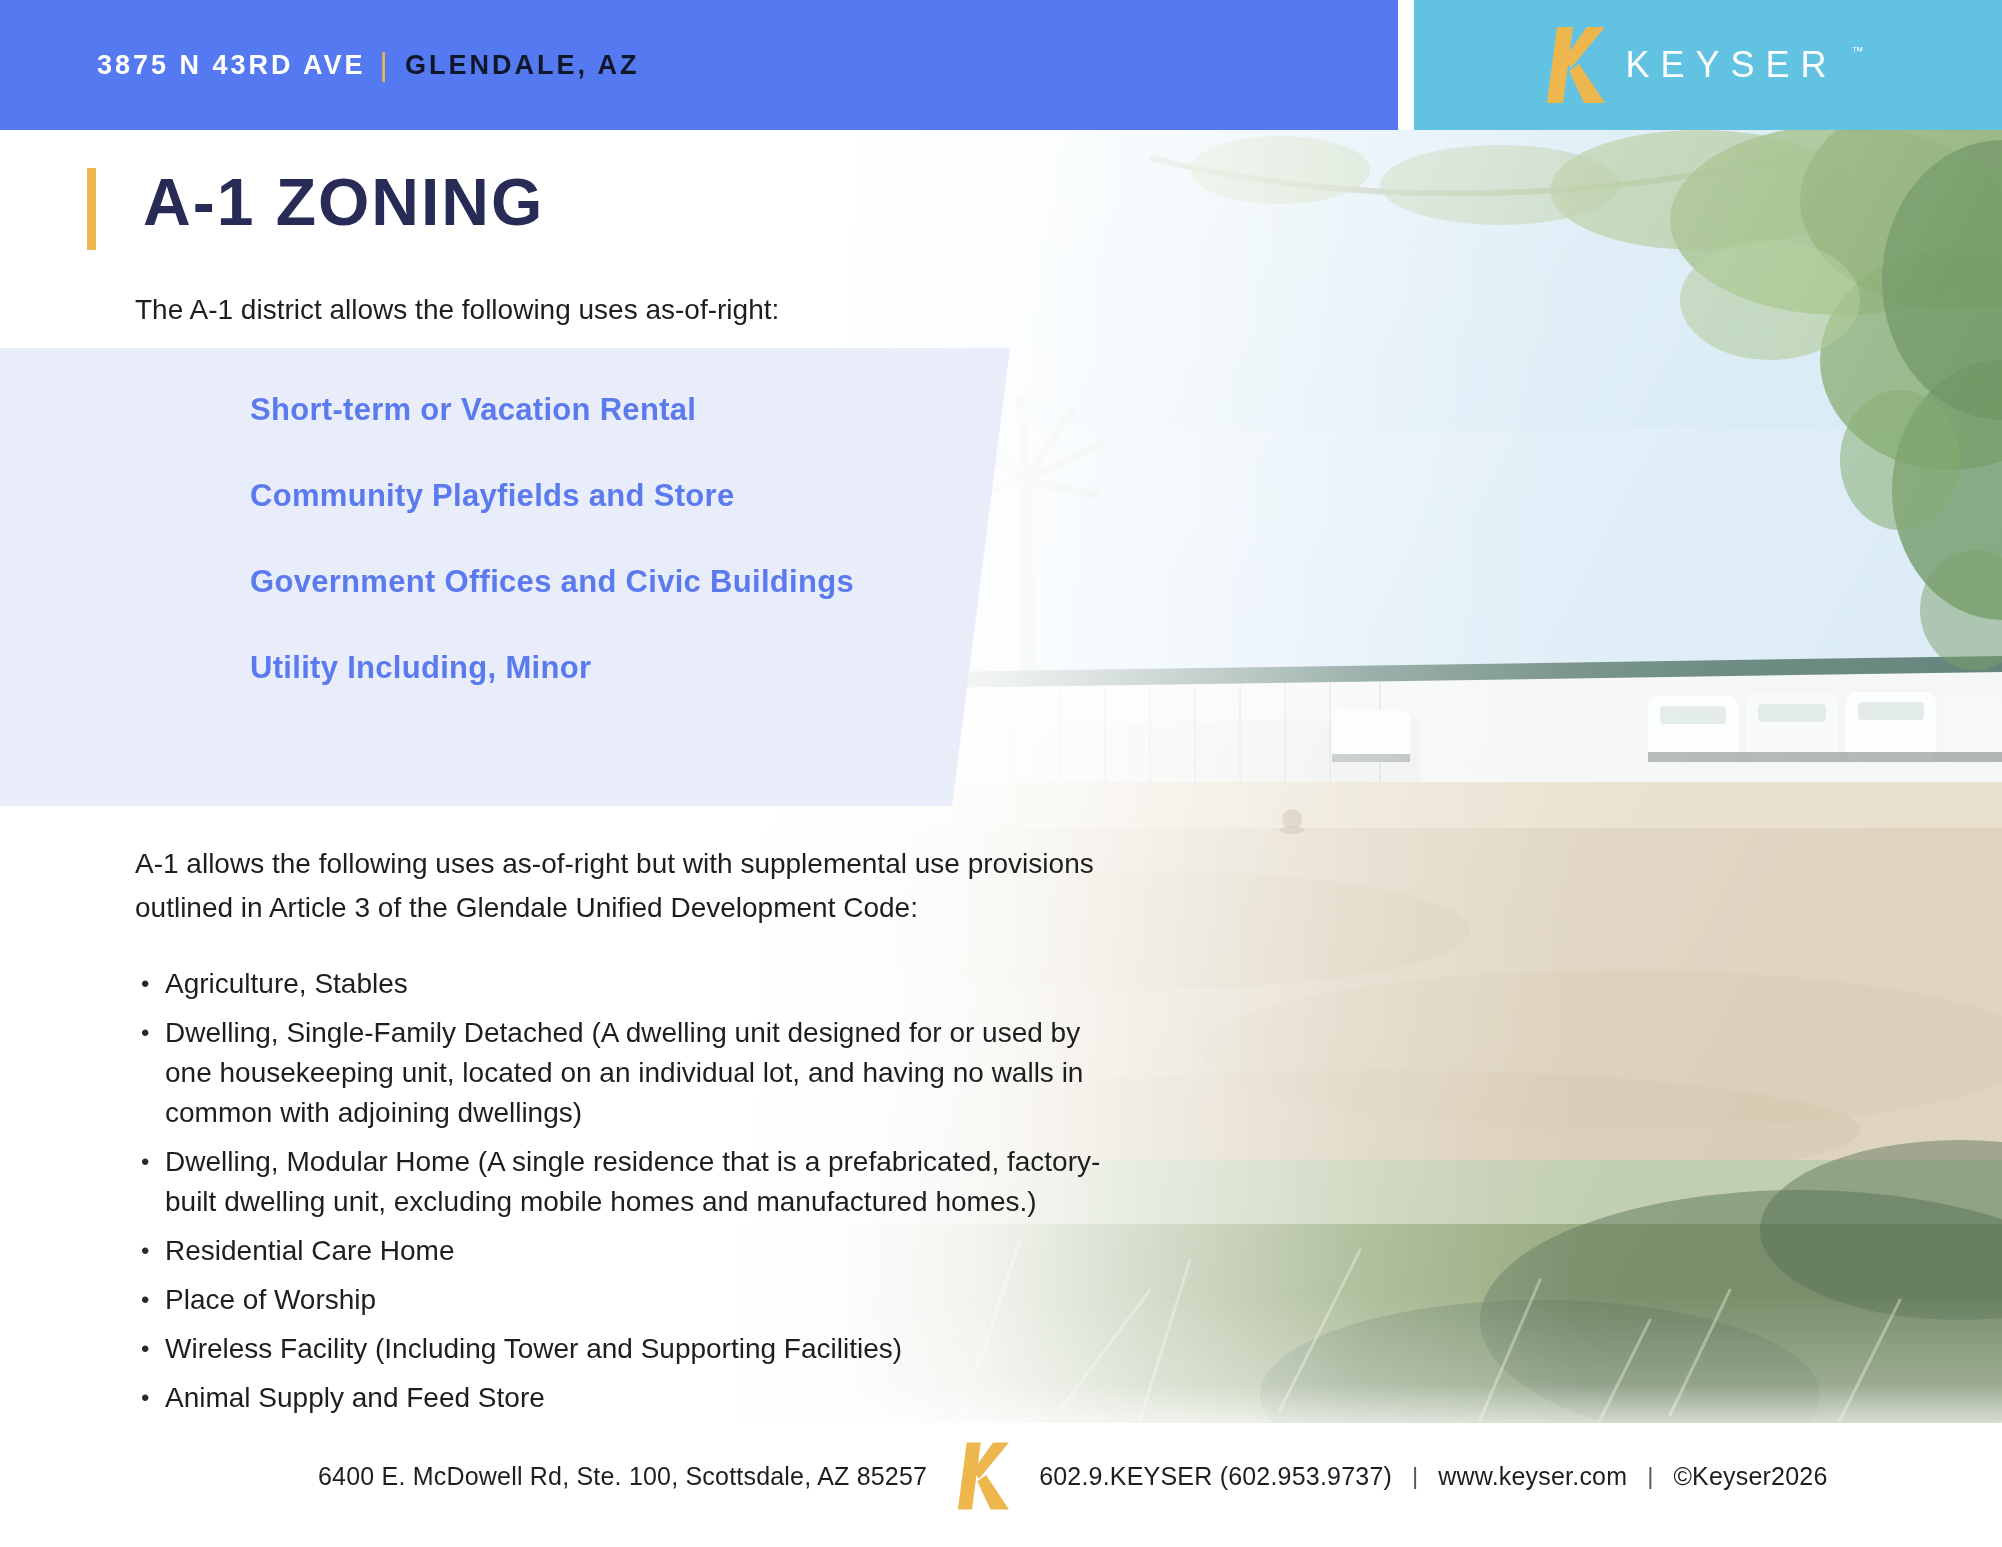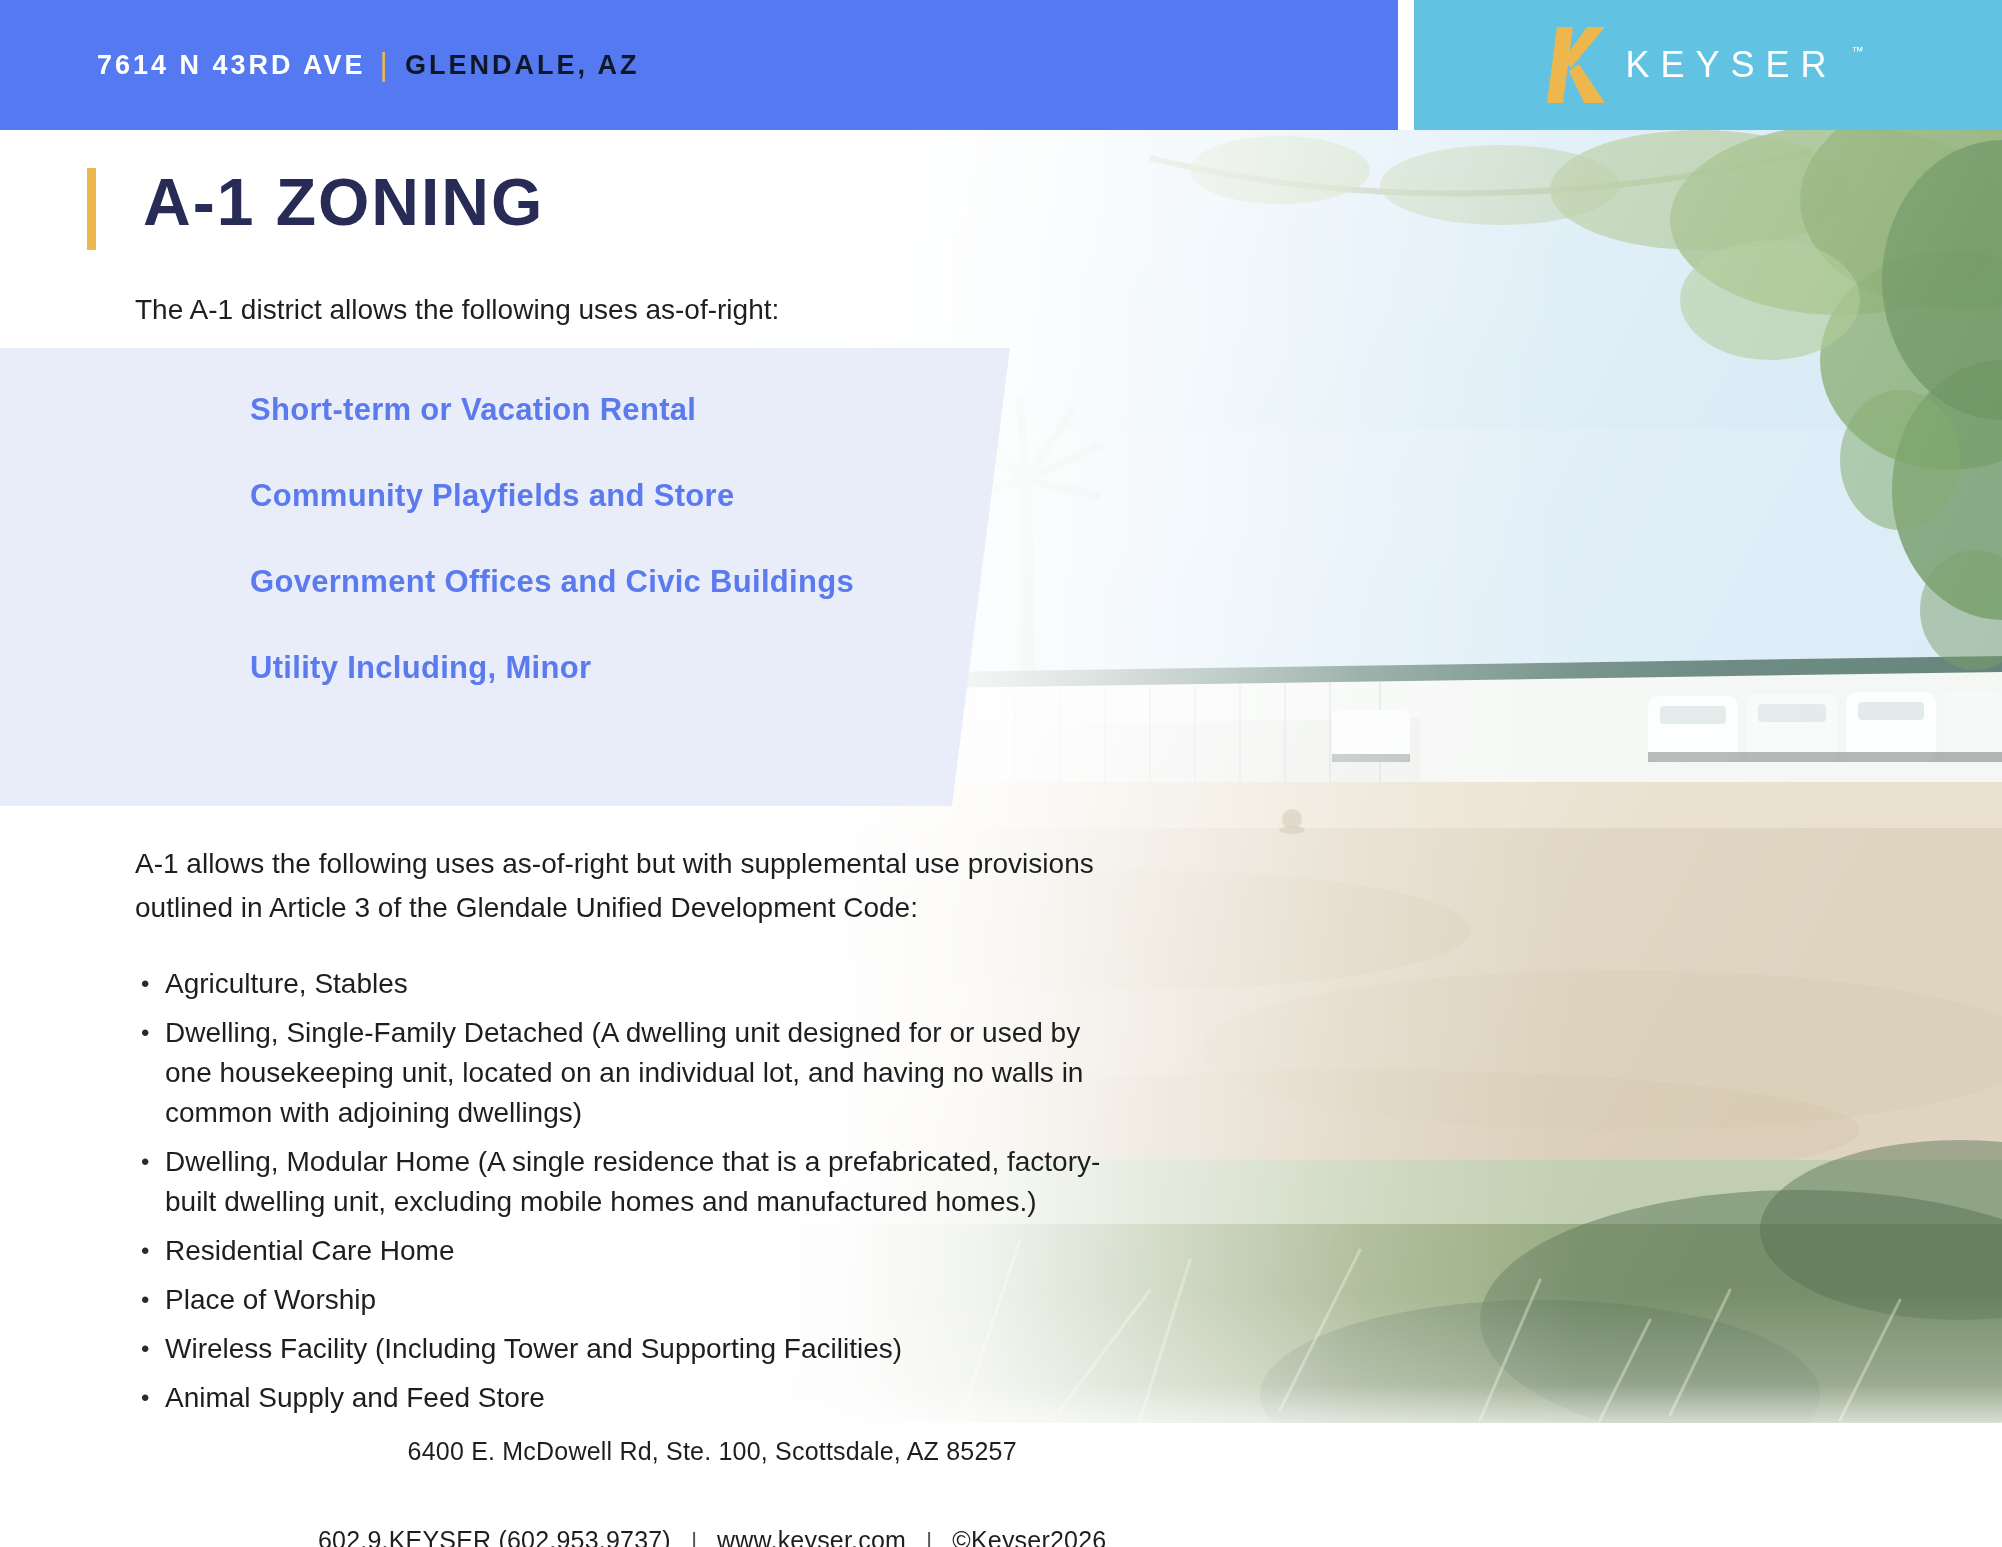--- a/index.html
+++ b/index.html
@@ -43,21 +43,21 @@
          clip-path:polygon(0 0,100% 0,calc(100% - 58px) 100%,0 100%);padding-top:44px;}
   .panel .use-item{margin-left:250px;height:38px;margin-bottom:48px;font-size:31px;font-weight:bold;letter-spacing:.3px;color:var(--link-blue);white-space:nowrap;}
 
   
   .supplemental-intro{position:absolute;left:135px;top:842px;width:1000px;font-size:28px;line-height:44px;color:var(--body-ink);}
   .bullet-list{position:absolute;left:139px;top:964px;width:990px;list-style:none;}
   .bullet-list li{position:relative;padding-left:26px;font-size:28px;line-height:40px;color:var(--body-ink);margin-bottom:9px;}
   .bullet-list li::before{content:"\2022";position:absolute;left:2px;top:0px;font-size:24px;color:#2a2a2a;}
 
   
-  .footer{position:absolute;left:318px;top:1437px;height:78px;display:flex;align-items:center;gap:30px;white-space:nowrap;flex-direction:column;}
+  .footer{position:absolute;left:318px;top:1437px;height:78px;display:flex;align-items:center;gap:30px;white-space:nowrap;}
   .footer .f-text{font-size:25px;color:var(--body-ink);letter-spacing:.2px;}
   .footer .f-right{display:flex;align-items:center;gap:16px;}
   .footer .f-sep{color:#555;font-size:24px;font-weight:300;padding:0 4px;}
   .k-mark{display:block;}
 </style>
 </head>
 <body>
 
 <div class="page">
 
@@ -174,21 +174,21 @@
 
       <rect x="0" y="0" width="1282" height="1293" fill="#ffffff" opacity="0.12"></rect>
     </svg>
     <div class="wash-diag"></div>
     <div class="wash-left"></div>
     <div class="wash-bottom"></div>
   </div>
 
   <div class="topbar-blue">
     <div class="addr-line">
-      <span class="prop">7614 N 43RD AVE</span>
+      <span class="prop">3875 N 43RD AVE</span>
       <span class="sep">|</span>
       <span class="city">GLENDALE, AZ</span>
     </div>
   </div>
   <div class="topbar-teal">
     <div class="brand-lockup">
       <svg class="k-mark" width="59" height="76" viewBox="0 0 59 76">
         <polygon points="11,0 27,0 17,76 1,76" fill="#edb74e"></polygon>
         <polygon points="41,0 59,0 25,41 18,32" fill="#edb74e"></polygon>
         <polygon points="23,44 33,37 59,76 38,76" fill="#edb74e"></polygon>

